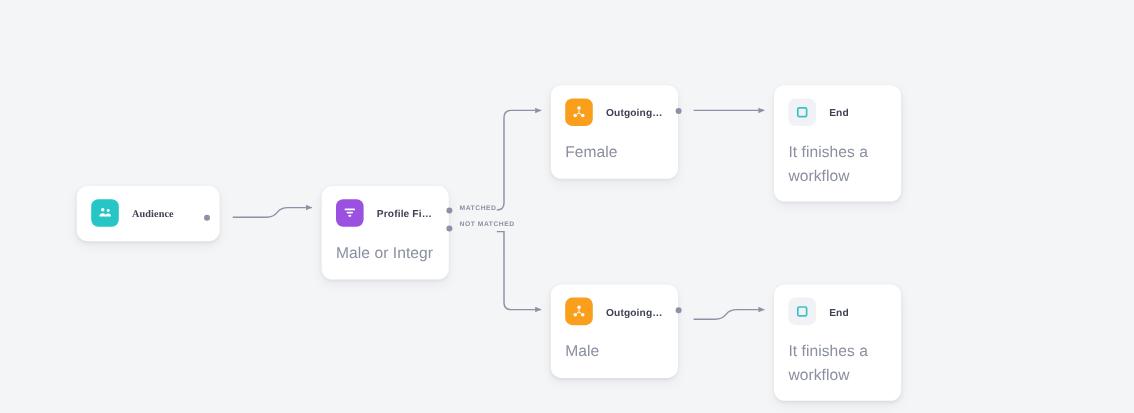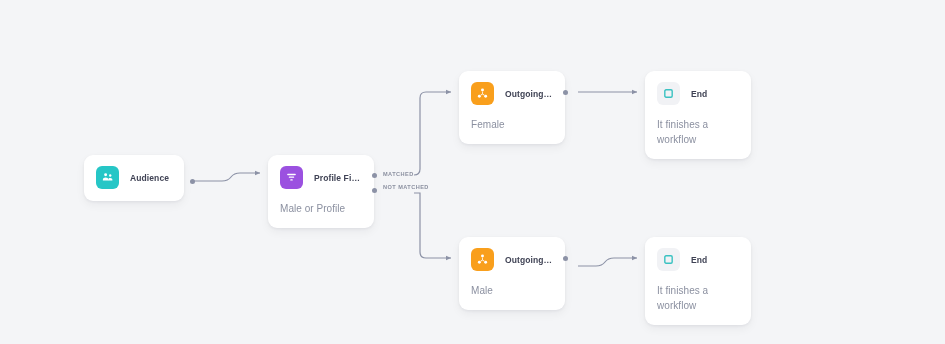--- a/index.html
+++ b/index.html
@@ -63,21 +63,21 @@
     font-weight: bold;
     color: #3f4254;
     letter-spacing: 0.1px;
     white-space: nowrap;
     overflow: hidden;
     text-overflow: ellipsis;
   }
 
   .node-sub {
     margin-top: 12px;
-    font-size: 10px;
+    font-size: 13px;
     line-height: 1.5;
     color: #8b90a0;
     letter-spacing: 0.05px;
   }
 
   
   .icon-teal   { background: #26c6c6; }
   .icon-purple { background: #9b51e0; }
   .icon-orange { background: #f99f1c; }
   .icon-ghost  { background: #f1f2f5; }
@@ -95,21 +95,21 @@
   .branch-label {
     position: absolute;
     font-size: 5.6px;
     font-weight: bold;
     letter-spacing: 0.45px;
     color: #8b90a0;
     white-space: nowrap;
   }
 
   
-  #node-audience      { left: 84px;  top: 155px; width: 100px; }
+  #node-audience      { left: 64px;  top: 155px; width: 119px; font-family: Liberation Serif, serif; }
   #node-profile-filter{ left: 268px; top: 155px; width: 106px; }
   #node-out-female    { left: 459px; top: 71px;  width: 106px; }
   #node-end-female    { left: 645px; top: 71px;  width: 106px; }
   #node-out-male      { left: 459px; top: 237px; width: 106px; }
   #node-end-male      { left: 645px; top: 237px; width: 106px; }
 </style>
 </head>
 <body>
 
 <div id="canvas">
@@ -151,21 +151,21 @@
     <div class="node-head">
       <div class="node-icon icon-purple">
         <svg width="13" height="13" viewBox="0 0 24 24" fill="#ffffff">
           <rect x="4" y="5.2" width="16" height="2.6" rx="1.3"></rect>
           <rect x="7" y="10.2" width="10" height="2.4" rx="1.2"></rect>
           <rect x="9.6" y="15.2" width="4.8" height="2.4" rx="1.2"></rect>
         </svg>
       </div>
       <div class="node-title">Profile Filter</div>
     </div>
-    <div class="node-sub">Male or Profile</div>
+    <div class="node-sub">Male or Integr</div>
     <div class="port" style="left:104px; top:18px;"></div>
     <div class="port" style="left:104px; top:33px;"></div>
   </div>
 
   <div class="branch-label" style="left:383px; top:171px;">MATCHED</div>
   <div class="branch-label" style="left:383px; top:184px;">NOT MATCHED</div>
 
   <div class="node" id="node-out-female">
     <div class="node-head">
       <div class="node-icon icon-orange">

